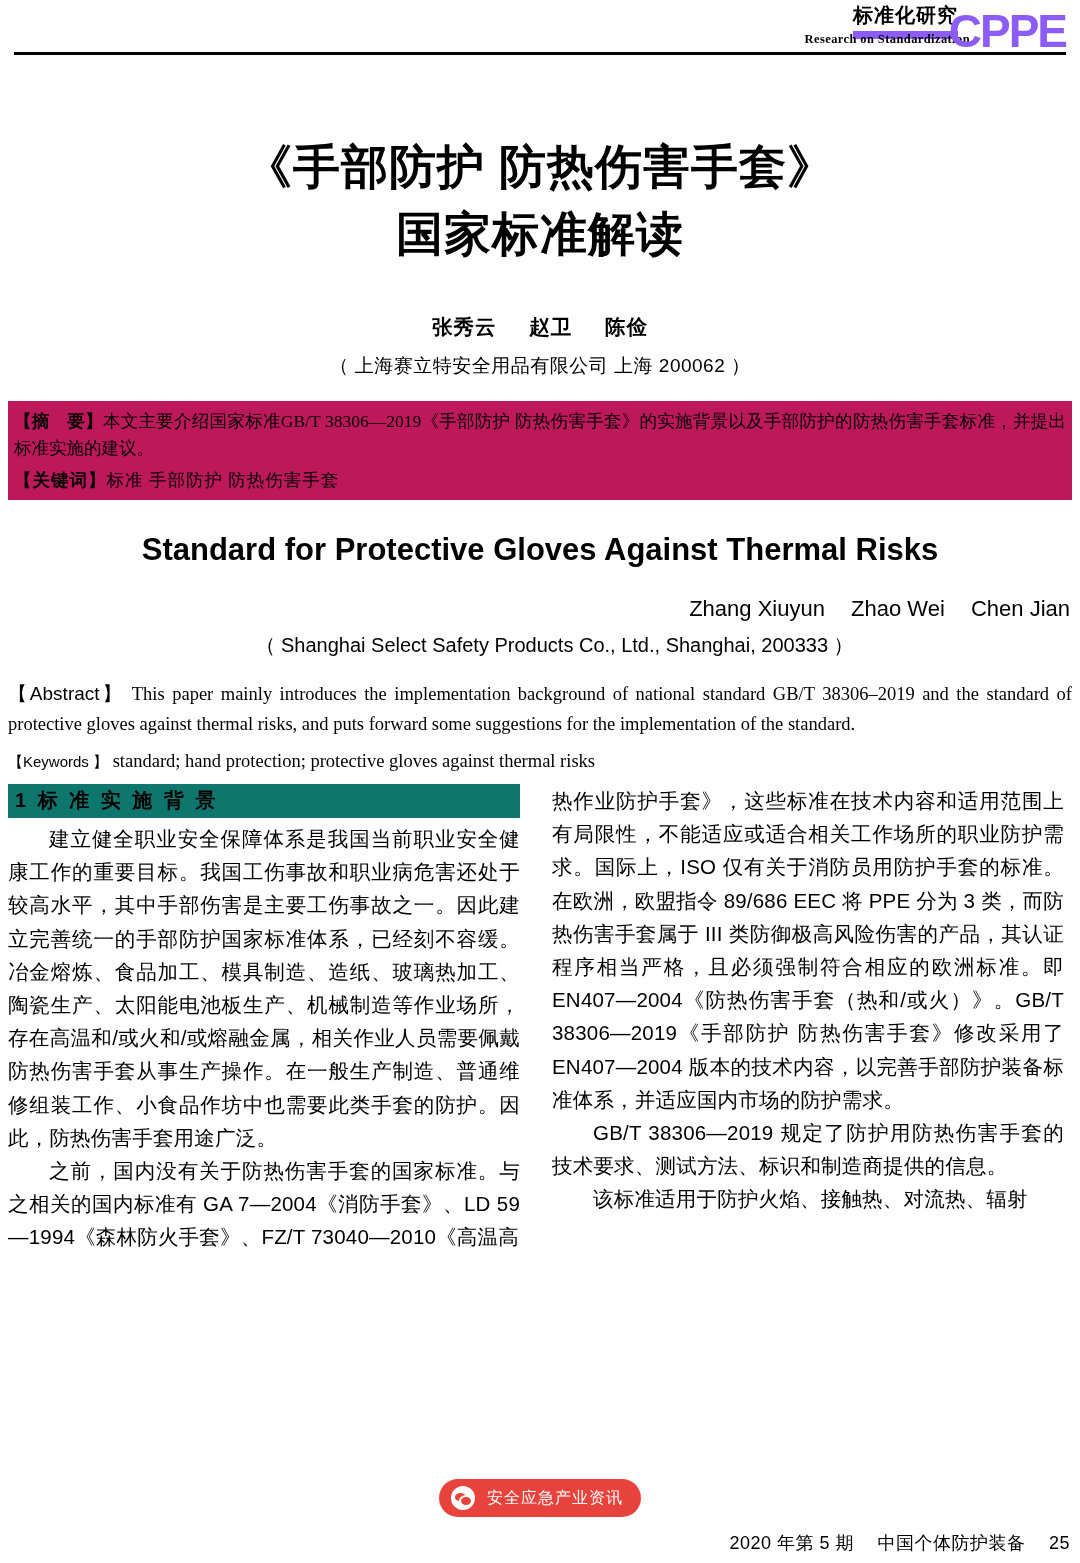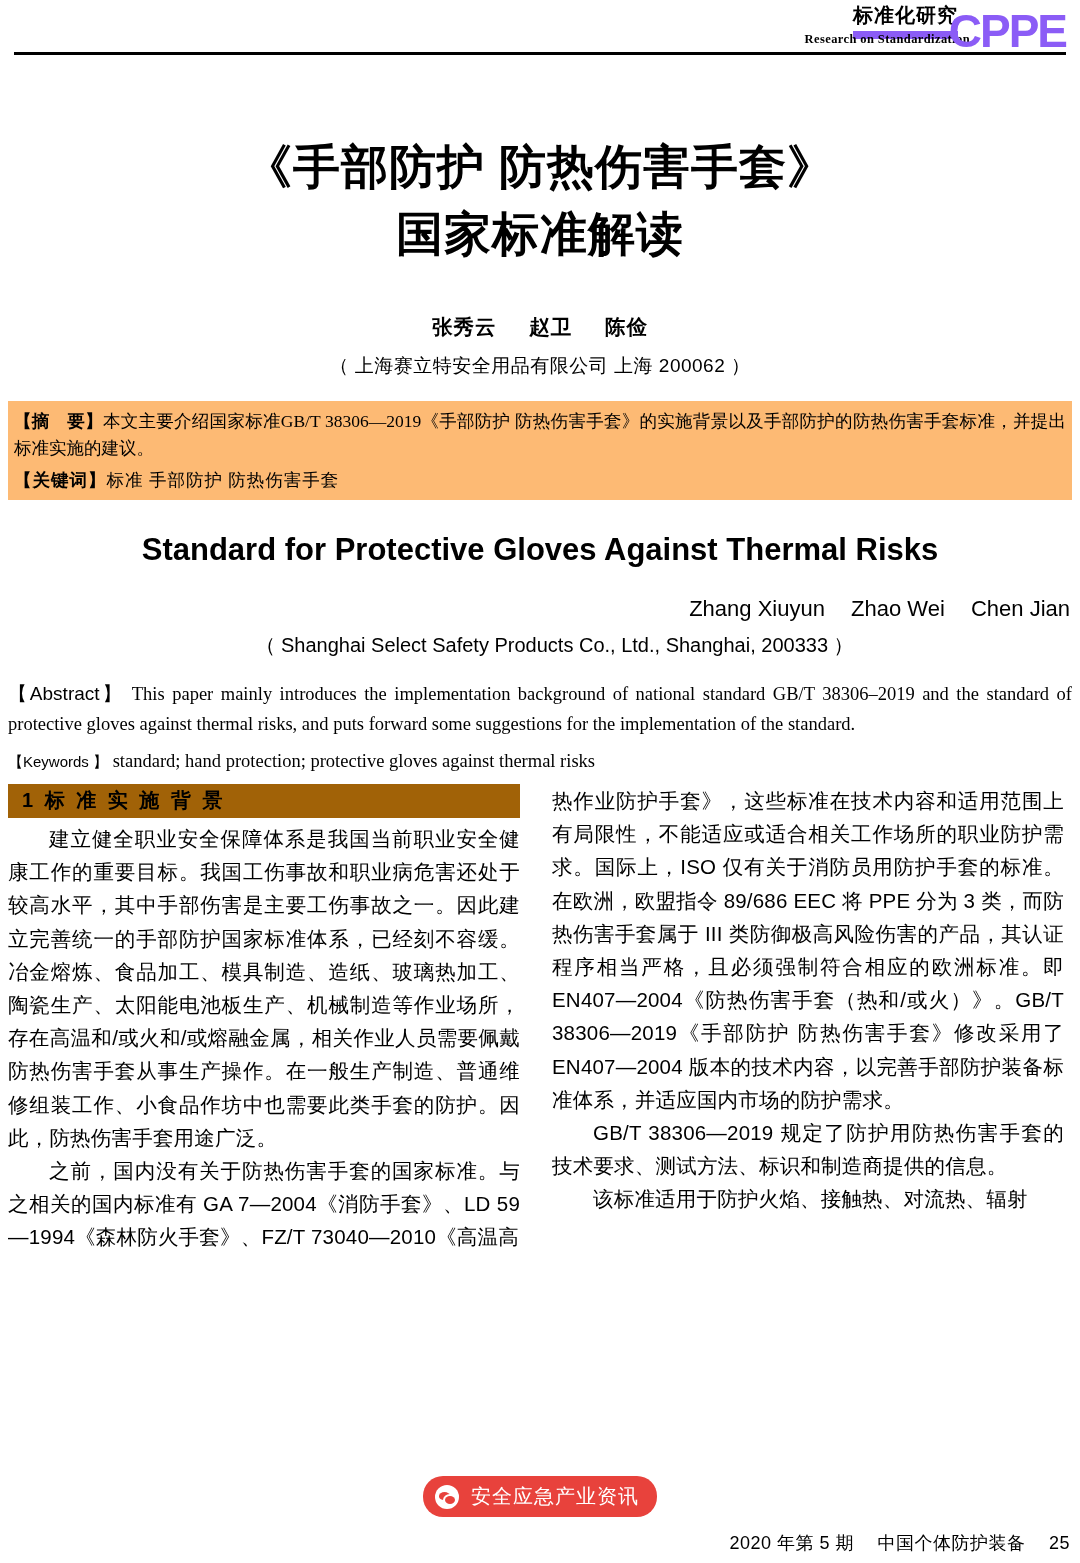--- a/index.html
+++ b/index.html
@@ -92,21 +92,21 @@
     margin-top: 12px;
     text-align: center;
     font-family: "Liberation Sans", sans-serif;
     font-size: 19px;
     letter-spacing: 0.5px;
   }
 
   
   .abs-cn {
     margin: 22px 8px 0 8px;
-    background: #fdba74;
+    background: #be185d;
     padding: 7px 6px 7px 6px;
     font-family: "Liberation Serif", serif;
     font-size: 17.5px;
     line-height: 1.52;
     text-align: justify;
   }
   .abs-cn .lbl { font-weight: bold; }
   .kw-cn {
     margin-top: 5px;
     letter-spacing: 1px;
@@ -162,26 +162,26 @@
     margin: 8px 8px 0 8px;
     display: flex;
     gap: 32px;
     height: 560px;
   }
   .col {
     width: 512px;
     position: relative;
   }
   .sec-head {
-    background: #a16207;
+    background: #0f766e;
     font-family: "Liberation Sans", sans-serif;
     font-weight: bold;
     font-size: 20px;
     letter-spacing: 3px;
-    padding: 3px 6px 4px 14px;
+    padding: 3px 6px 4px 7px;
     margin-bottom: 4px;
   }
   .para {
     font-family: "Liberation Sans", sans-serif;
     font-size: 20.5px;
     line-height: 1.62;
     text-align: justify;
     text-indent: 2em;
     letter-spacing: 0.2px;
   }
@@ -194,21 +194,21 @@
     transform: translateX(-50%);
     bottom: 46px;
     display: flex;
     align-items: center;
     gap: 12px;
     background: #e8423c;
     color: #fff;
     border-radius: 20px;
     padding: 7px 18px 7px 12px;
     font-family: "Liberation Sans", sans-serif;
-    font-size: 20px;
+    font-size: 16px;
     letter-spacing: 1px;
   }
   .wechat-ic {
     width: 24px; height: 24px;
     border-radius: 50%;
     background: #fff;
     display: inline-block;
     position: relative;
   }
   .wechat-ic::before {

